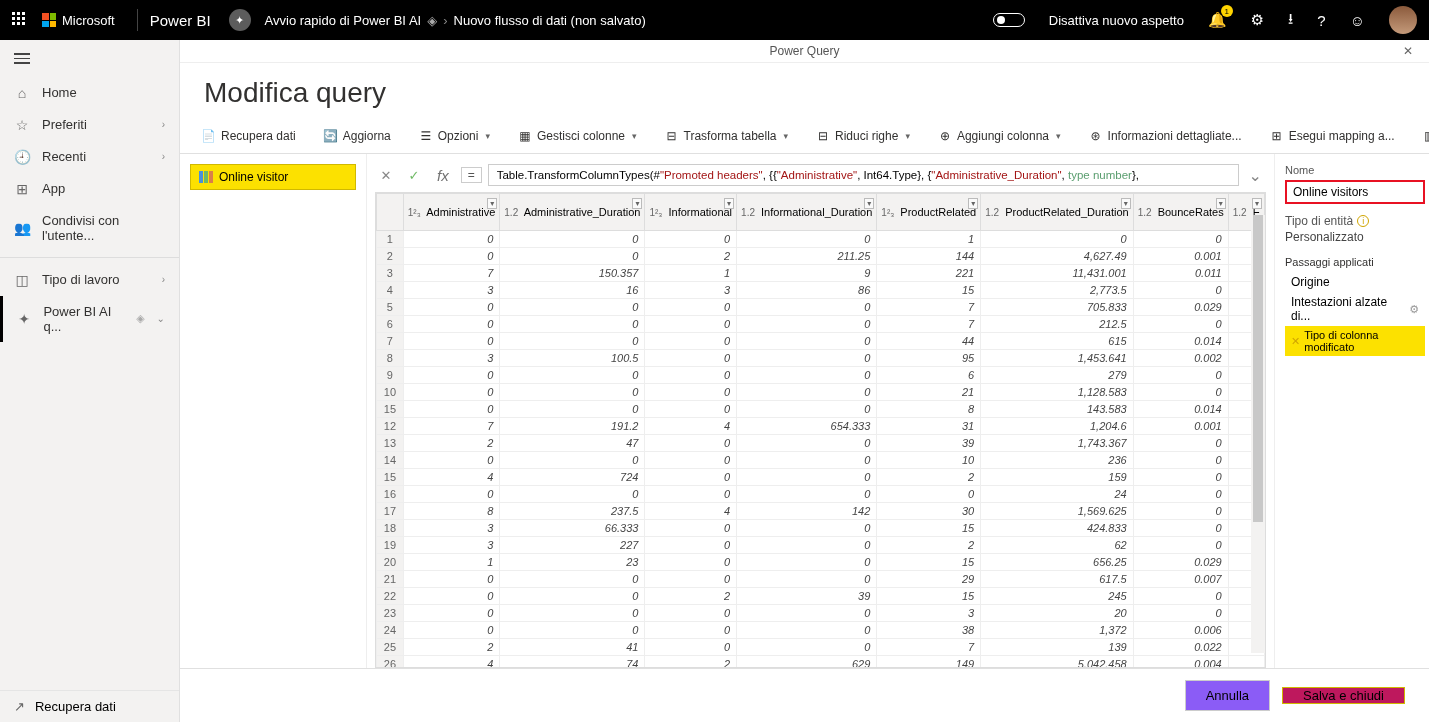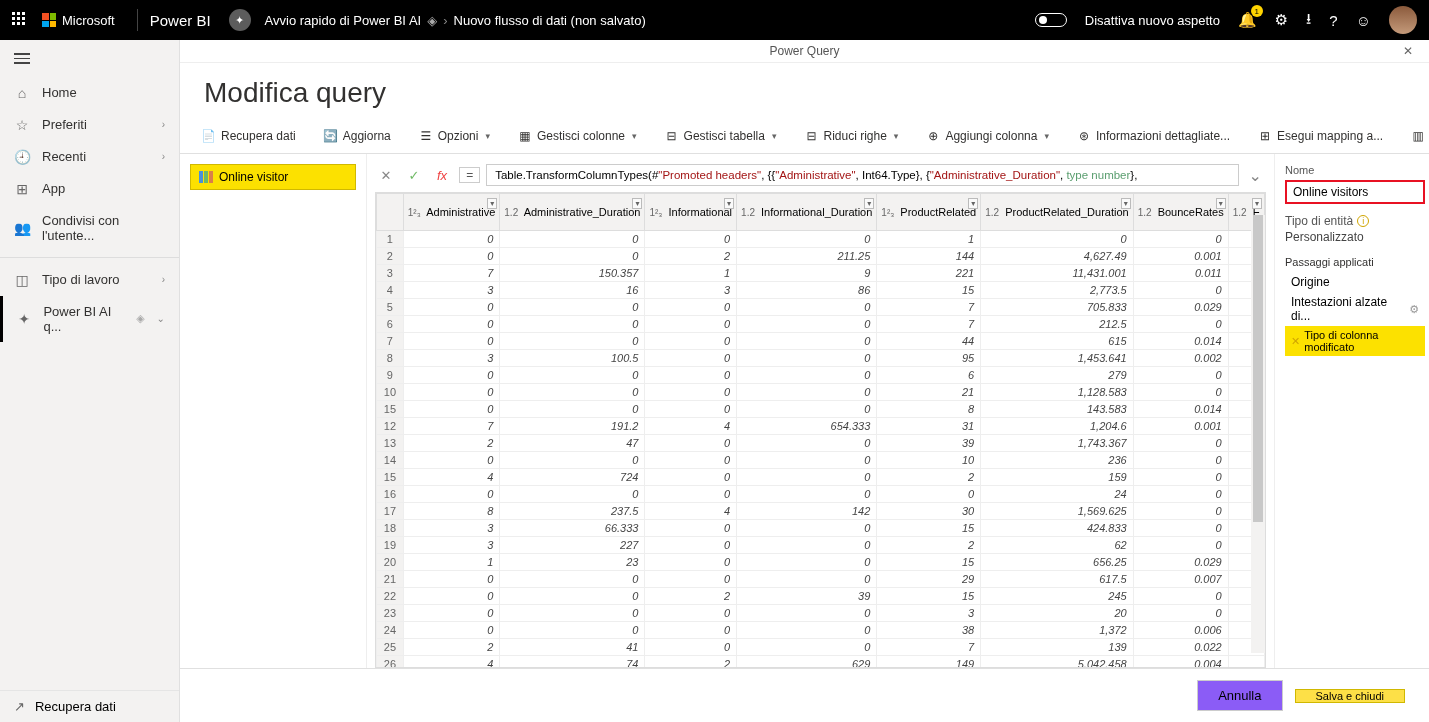--- a/index.html
+++ b/index.html
@@ -9,21 +9,21 @@
 .topbar { height: 40px; background: #000; color: #fff; display: flex; align-items: center; padding: 0 12px; font-size: 13px; }
 .topbar .waffle { width: 16px; height: 16px; margin-right: 14px; display: grid; grid-template-columns: repeat(3,3px); grid-template-rows: repeat(3,3px); gap: 2px; }
 .topbar .waffle span { background: #fff; }
 .topbar .ms-logo { display: flex; align-items: center; gap: 6px; margin-right: 10px; }
 .topbar .ms-logo .sq { width: 14px; height: 14px; display: grid; grid-template-columns: 1fr 1fr; grid-template-rows: 1fr 1fr; gap: 1px; }
 .topbar .ms-logo .sq span:nth-child(1){background:#f25022}.topbar .ms-logo .sq span:nth-child(2){background:#7fba00}.topbar .ms-logo .sq span:nth-child(3){background:#00a4ef}.topbar .ms-logo .sq span:nth-child(4){background:#ffb900}
 .topbar .divider { width: 1px; height: 22px; background: #444; margin: 0 12px; }
 .topbar .crumb-icon { width: 22px; height: 22px; border-radius: 50%; background: #5c5c5c; margin-right: 8px; display:inline-flex;align-items:center;justify-content:center;font-size:11px;}
 .topbar .crumb { display: flex; align-items: center; gap: 6px; }
 .topbar .crumb .arrow { color: #888; }
-.topbar .right { margin-left: auto; display: flex; align-items: center; gap: 18px; }
+.topbar .right { margin-left: auto; display: flex; align-items: center; gap: 24px; }
 .topbar .toggle { width: 32px; height: 14px; border: 1px solid #fff; border-radius: 8px; position: relative; }
 .topbar .toggle .knob { width: 8px; height: 8px; background: #fff; border-radius: 50%; position: absolute; top: 2px; left: 3px; }
 .topbar .icon { font-size: 15px; position: relative; }
 .topbar .badge { position: absolute; top: -6px; right: -6px; background: #ffd400; color: #000; border-radius: 50%; width: 12px; height: 12px; font-size: 8px; display: flex; align-items: center; justify-content: center; }
 .topbar .avatar { width: 28px; height: 28px; border-radius: 50%; background: linear-gradient(#8b5a3c,#c49a7a); }
 
 
 .leftnav { position: absolute; top: 40px; left: 0; width: 180px; bottom: 0; background: #f3f2f1; border-right: 1px solid #e0e0e0; }
 .leftnav .ham { padding: 10px 14px; }
 .leftnav .ham div { width: 16px; height: 1.5px; background: #444; margin: 3px 0; }
@@ -50,21 +50,21 @@
 
 
 .body { flex: 1; display: flex; overflow: hidden; }
 .queries { width: 187px; padding: 10px; border-right: 1px solid #eee; }
 .queries .query { background: #fce100; display: flex; align-items: center; gap: 6px; padding: 5px 8px; font-size: 12px; border: 1px solid #d0b800; }
 .queries .query .qi { width: 14px; height: 12px; background: linear-gradient(#4a90d9,#4a90d9) 0 0/4px 12px no-repeat, linear-gradient(#6fb965,#6fb965) 5px 0/4px 12px no-repeat, linear-gradient(#d97f4a,#d97f4a) 10px 0/4px 12px no-repeat; }
 
 .center { flex: 1; display: flex; flex-direction: column; overflow: hidden; padding: 10px 8px 0; }
 .fx-row { display: flex; align-items: center; gap: 6px; margin-bottom: 6px; }
 .fx-row .fxbtn { width: 22px; height: 22px; display: flex; align-items: center; justify-content: center; color: #888; border: none; background: none; font-size: 13px; }
-.fx-row .fx { font-style: italic; font-size: 13px; color: #ef4444; padding: 0 6px; }
+.fx-row .fx { font-style: italic; font-size: 15px; color: #737373; padding: 0 6px; }
 .fx-row .eq { border: 1px solid #ccc; padding: 0 6px; font-size: 12px; color: #555; }
 .fx-row .formula { flex: 1; border: 1px solid #ccc; padding: 3px 8px; font-family: Consolas, monospace; font-size: 11.5px; white-space: nowrap; overflow: hidden; }
 .fx-row .formula .str { color: #a31515; }
 .fx-row .formula .kw { color: #5a9e6f; }
 .fx-row .expand { color: #888; padding: 0 4px; }
 
 .grid-wrap { flex: 1; border: 1px solid #ddd; overflow: hidden; position: relative; }
 .grid { width: 100%; border-collapse: collapse; font-size: 11px; }
 .grid th { background: #f3f2f1; border: 1px solid #ddd; padding: 12px 4px; text-align: left; font-weight: 400; position: relative; white-space: nowrap; }
 .grid th .ty { color: #666; font-size: 10px; margin-right: 3px; }
@@ -81,21 +81,21 @@
 .rightpane .ent { display: flex; align-items: center; gap: 4px; color: #555; margin-bottom: 2px; }
 .rightpane .ent .info { width: 12px; height: 12px; border-radius: 50%; border: 1px solid #d0a500; color: #d0a500; display: inline-flex; align-items: center; justify-content: center; font-size: 9px; }
 .rightpane .val { color: #444; margin-bottom: 12px; }
 .rightpane .steps .step { padding: 3px 6px; display: flex; align-items: center; gap: 4px; cursor:pointer;}
 .rightpane .steps .step.active { background: #fce100; }
 .rightpane .steps .step .gear { margin-left: auto; color: #999; font-size: 11px; }
 .rightpane .steps .step .warn { color: #d0a500; font-size: 11px; }
 
 .footer { height: 54px; border-top: 1px solid #e0e0e0; display: flex; align-items: center; justify-content: flex-end; padding: 0 24px; gap: 12px; }
 .footer .btn-cancel { border: 1px solid #ccc; background: #8b5cf6; padding: 7px 20px; font-size: 13px; cursor: pointer; }
-.footer .btn-save { border: 1px solid #d0b800; background: #fde047; padding: 0 20px; font-size: 11px; cursor: pointer; }
+.footer .btn-save { border: 1px solid #d0b800; background: #be185d; padding: 0 20px; font-size: 13px; cursor: pointer; }
 </style>
 </head>
 <body>
 
 <div class="topbar">
   <div class="waffle">
       <span></span>
       <span></span>
       <span></span>
       <span></span>
@@ -209,21 +209,21 @@
       </div>
     <div class="sep"></div>
     <div class="btn">
         <span class="ri">▦</span>
         <span>Gestisci colonne</span>
         <span class="cv">▾</span>
       </div>
     <div class="sep"></div>
     <div class="btn">
         <span class="ri">⊟</span>
-        <span>Gestisci tabella</span>
+        <span>Trasforma tabella</span>
         <span class="cv">▾</span>
       </div>
     <div class="sep"></div>
     <div class="btn">
         <span class="ri">⊟</span>
         <span>Riduci righe</span>
         <span class="cv">▾</span>
       </div>
     <div class="sep"></div>
     <div class="btn">

